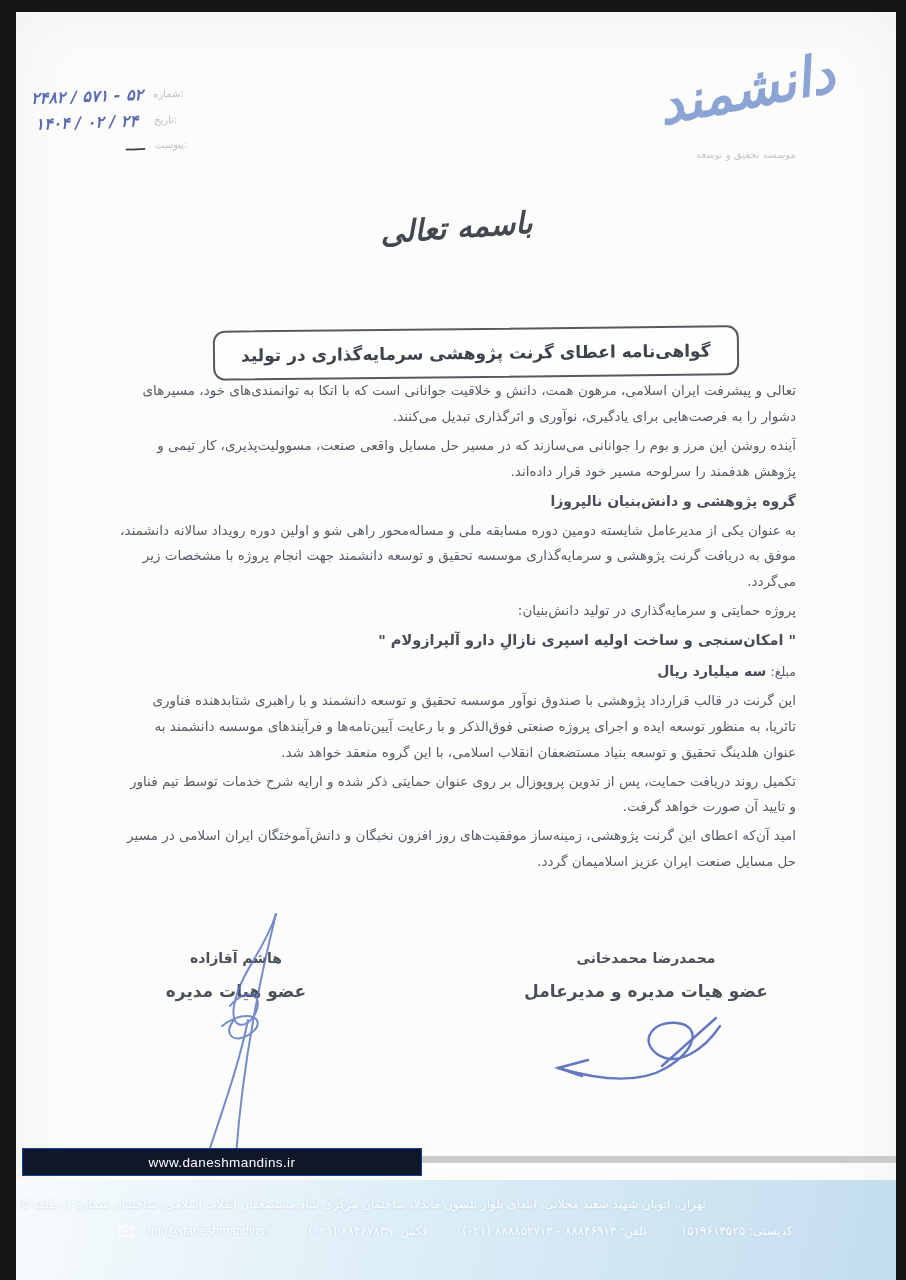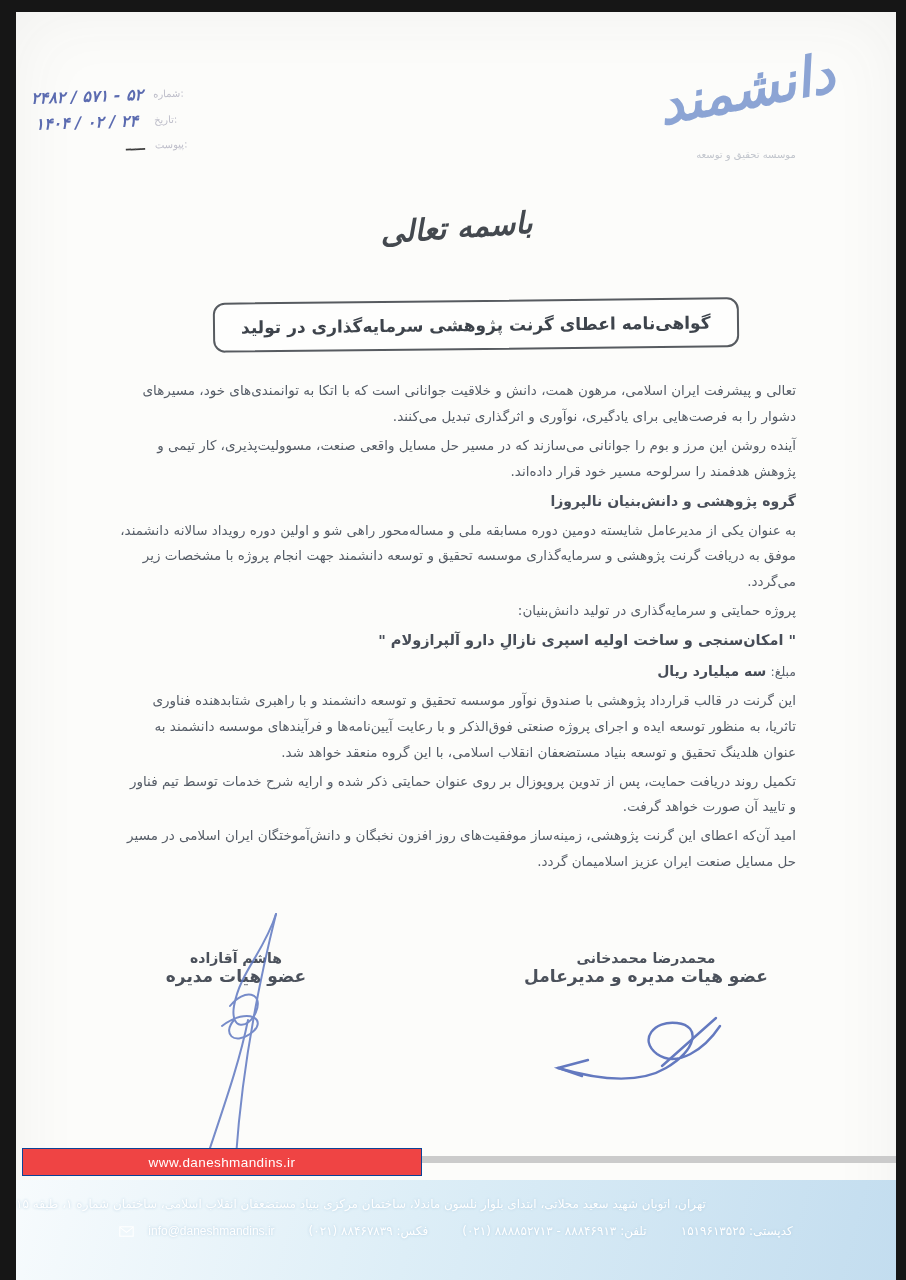--- a/index.html
+++ b/index.html
@@ -23,46 +23,46 @@
   
   .logo{position:absolute;top:46px;right:22px;width:256px;text-align:center;}
   .logo-word{display:inline-block;font-size:54px;font-weight:bold;font-style:italic;
     color:#7d99cf;opacity:.88;transform:rotate(-11deg);letter-spacing:-2px;}
   .logo-sub{margin-top:28px;font-size:10px;color:#c1c5cc;letter-spacing:1px;}
   
   .besm{position:absolute;top:198px;left:0;right:0;text-align:center;}
   .besm-text{display:inline-block;font-size:30px;font-weight:bold;font-style:italic;
     color:#44494f;transform:rotate(-4deg);}
   
-  .titlebox-wrap{position:absolute;top:288px;left:0;right:0;text-align:center;margin-left:40px;}
+  .titlebox-wrap{position:absolute;top:316px;left:0;right:0;text-align:center;margin-left:40px;}
   .titlebox{display:inline-block;border:2px solid #575b60;border-radius:12px;
     padding:13px 26px;font-size:17px;font-weight:bold;color:#3e444c;
     transform:rotate(-.6deg);background:rgba(255,255,255,.55);}
   
   .body-text{position:absolute;top:366px;right:100px;left:104px;direction:rtl;
     text-align:justify;font-size:13.5px;line-height:1.92;color:#565d67;}
   .body-text p{margin:0 0 3px 0;text-align:right;}
   .center-bold{text-align:center;font-weight:bold;color:#4a505a;font-size:14px;}
   .bold-line{font-weight:bold;color:#474d57;font-size:14.5px;}
   .kv{margin-bottom:2px;}
   .kv .k{font-size:12.5px;color:#5b626c;}
   .kv .v{font-weight:bold;color:#474d57;font-size:14px;}
   
   .sig-row{position:absolute;top:938px;left:100px;right:100px;display:flex;
     direction:rtl;justify-content:space-between;}
   .sig-block{text-align:center;}
   .sig-block.right{width:300px;}
   .sig-block.left{width:240px;}
-  .sig-name{font-weight:bold;font-size:14px;color:#4b515b;}
+  .sig-name{font-weight:bold;font-size:14px;color:#4b515b;margin-bottom:15px;}
   .sig-title{font-weight:bold;font-size:17px;color:#4b515b;}
   .sig-svg-right{position:absolute;top:994px;left:528px;}
   .sig-svg-left{position:absolute;top:898px;left:168px;}
   
   .footer-bar{position:absolute;top:1136px;left:6px;width:398px;height:26px;
-    background:#ef4444;border:1px solid #0c4396;display:flex;align-items:center;justify-content:center;}
+    background:#0f172a;border:1px solid #0c4396;display:flex;align-items:center;justify-content:center;}
   .footer-bar-text{color:#fff;font-size:13.5px;letter-spacing:.4px;
     font-family:"Liberation Sans",sans-serif;}
   .footer-line{position:absolute;top:1144px;left:406px;right:0;height:7px;background:#cbcbcb;}
   .footer-strip{position:absolute;top:1168px;left:0;right:0;bottom:0;
     background:linear-gradient(105deg,#f7fbfd 0%,#ddeef7 45%,#c3ddef 100%);}
   .addr{padding-top:17px;text-align:left;direction:rtl;font-size:12px;color:#ffffff;
     text-shadow:0 0 3px rgba(175,203,224,.95);}
   .contact{margin-top:13px;display:flex;direction:rtl;justify-content:center;gap:34px;
     align-items:center;font-size:12px;color:#ffffff;text-shadow:0 0 3px rgba(175,203,224,.95);}
   .contact .item{white-space:nowrap;}

